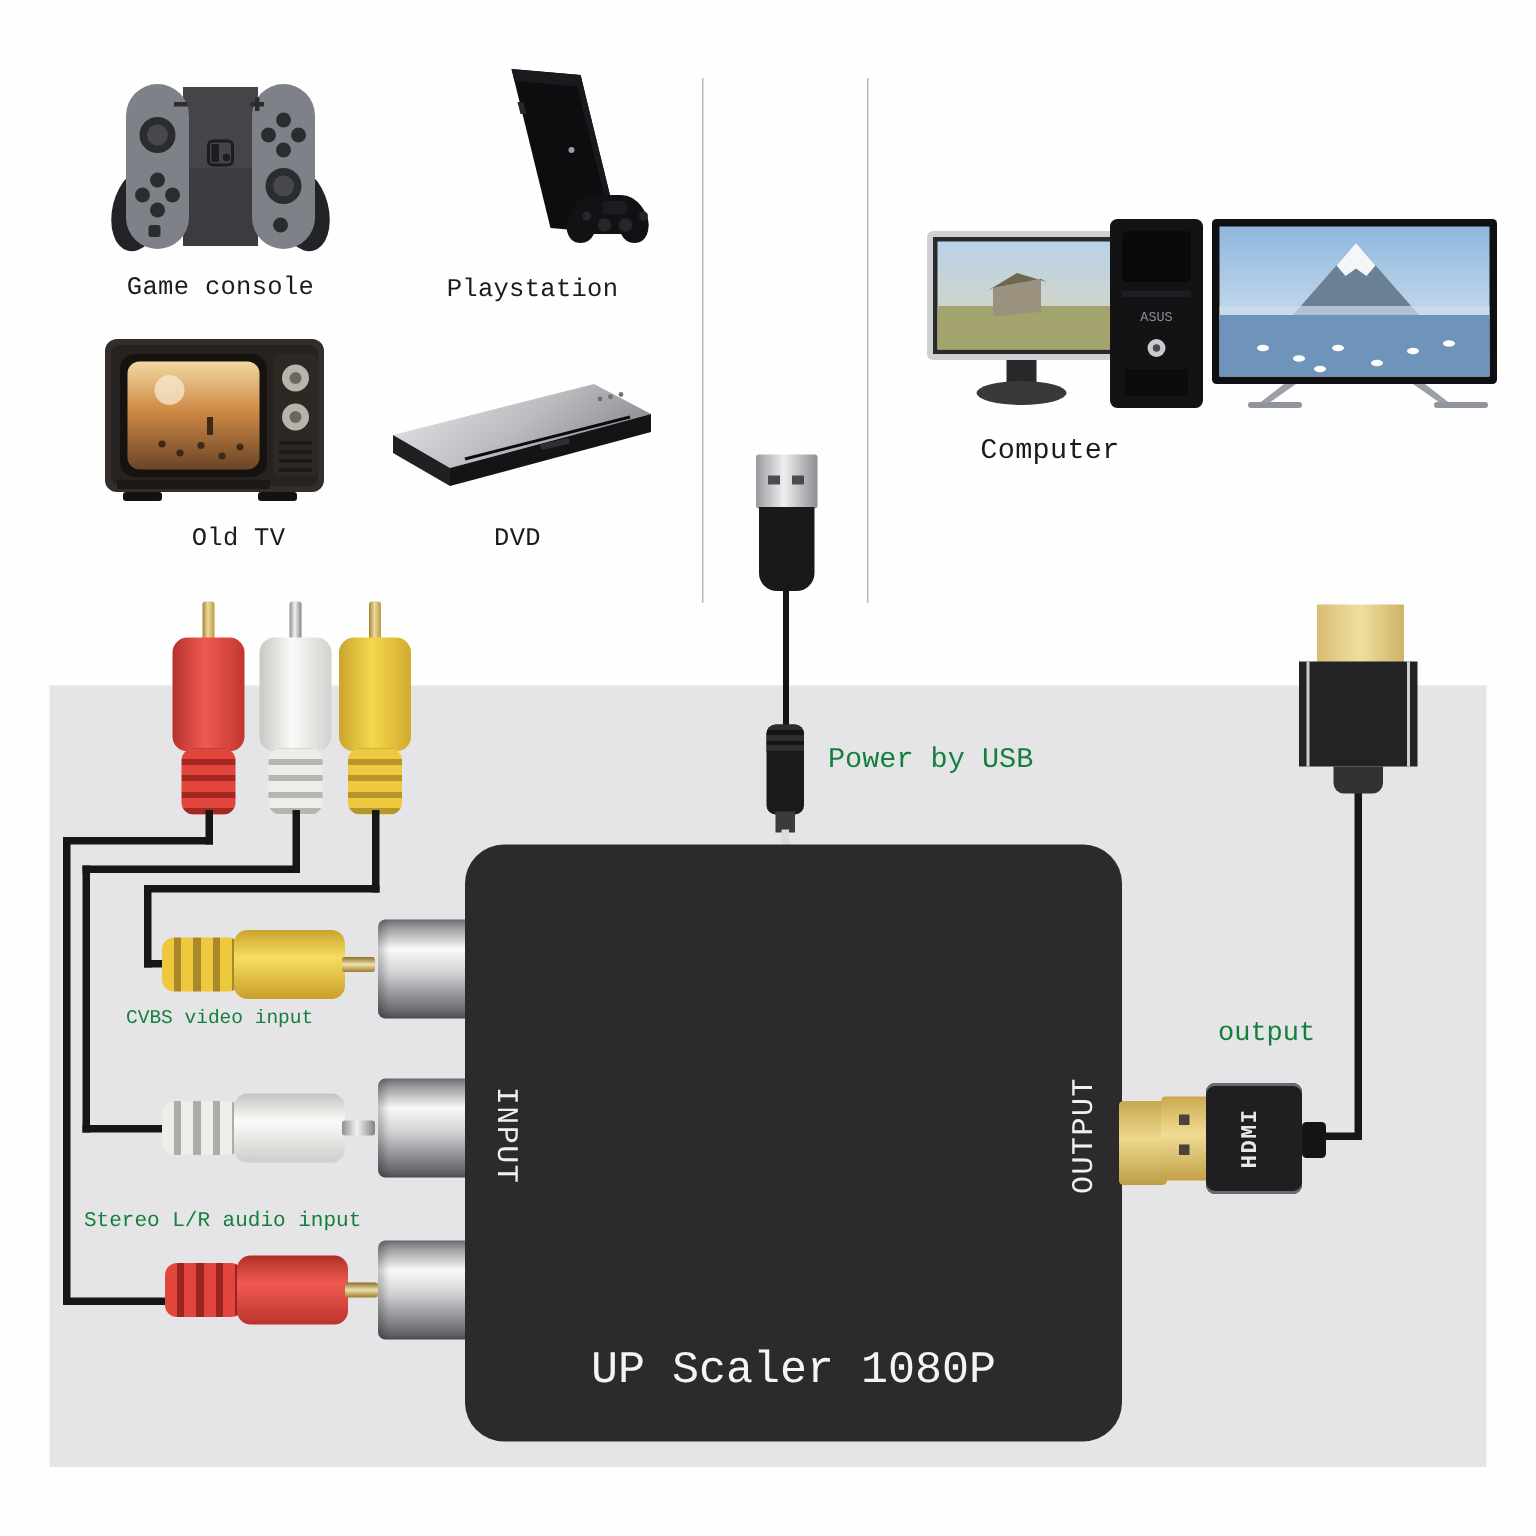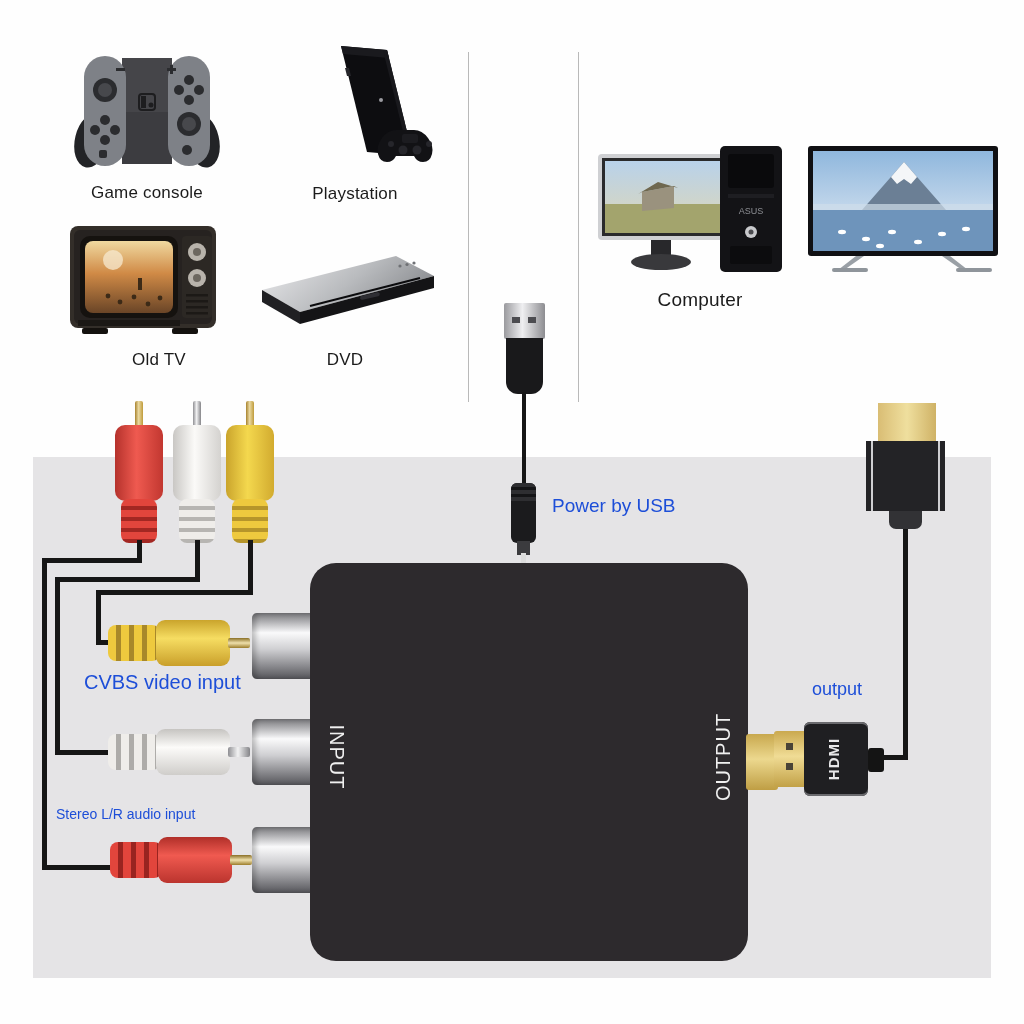--- a/index.html
+++ b/index.html
@@ -1,24 +1,24 @@
 <!DOCTYPE html>
 <html><head>
 <meta charset="utf-8">
 <style>
   html,body{margin:0;padding:0;background:#fff;}
   #canvas{position:relative;width:1024px;height:1024px;background:#fefefe;overflow:hidden;
-          font-family:Liberation Sans, sans-serif;color:#1c1c1c;}
+          font-family:Liberation Mono, monospace;color:#1c1c1c;}
   .abs{position:absolute;}
   
   .panel{position:absolute;left:33px;top:457px;width:958px;height:521px;background:#e5e4e6;}
   .divider{position:absolute;width:1px;background:#b9b9b9;}
   
   .lbl{position:absolute;font-size:17px;color:#1b1b1b;text-align:center;letter-spacing:.2px;}
-  .note{position:absolute;color:#1d4ed8;white-space:nowrap;}
+  .note{position:absolute;color:#15803d;white-space:nowrap;}
   
   .wire{position:absolute;background:#161616;}
   .cable{position:absolute;background:#161616;}
   
   .plugv{position:absolute;width:48px;height:142px;}
   .plugv .tip{position:absolute;left:20px;top:0;width:8px;height:26px;border-radius:2px;}
   .plugv .body{position:absolute;left:0;top:24px;width:48px;height:76px;border-radius:10px;}
   .plugv .ribs{position:absolute;left:6px;top:98px;width:36px;height:44px;border-radius:8px;}
   .gold{background:linear-gradient(90deg,#a8832e,#ead9a2 45%,#bf9b3a);}
   .steel{background:linear-gradient(90deg,#8f8f93,#f2f2f3 45%,#848488);}
@@ -188,21 +188,21 @@
       <polygon points="14,40 52,62 52,74 14,52" fill="#202023"></polygon>
       <line x1="62" y1="56" x2="172" y2="28" stroke="#0b0b0d" stroke-width="2"></line>
       <circle cx="152" cy="16" r="1.6" fill="#6f7175"></circle>
         <circle cx="159" cy="14.5" r="1.6" fill="#6f7175"></circle>
       <circle cx="166" cy="13" r="1.6" fill="#6f7175"></circle>
       <rect x="112" y="44" width="20" height="4" rx="2" fill="#2e2e33" transform="rotate(-13 122 46)"></rect>
     </svg>
   </div>
   <div class="lbl" style="left:250px;top:350px;width:190px;">DVD</div>
 
-  <div class="abs" style="left:598px;top:146px;">
+  <div class="abs" style="left:618px;top:146px;">
     <svg width="190" height="142" viewBox="0 0 190 142">
       <defs>
         <linearGradient id="sky" x1="0" y1="0" x2="0" y2="1">
           <stop offset="0" stop-color="#b9d2ea"></stop>
             <stop offset="1" stop-color="#ded7b6"></stop>
         </linearGradient>
       </defs>
       <rect x="0" y="8" width="130" height="86" rx="4" fill="#cfd0d3"></rect>
       <rect x="4" y="12" width="122" height="78" fill="#2a2a2c"></rect>
       <rect x="7" y="15" width="116" height="72" fill="url(#sky)"></rect>
@@ -303,28 +303,29 @@
     <div class="ribsh white"></div>
     <div class="bodyh white"></div>
     <div class="tiph steel"></div>
   </div>
   <div class="plugh" style="left:110px;top:837px;">
     <div class="ribsh red"></div>
     <div class="bodyh red"></div>
     <div class="tiph goldh"></div>
   </div>
 
-  <div class="note" style="left:84px;top:671px;font-size:20px;">CVBS video input</div>
+  <div class="note" style="left:84px;top:671px;font-size:13px;">CVBS video input</div>
   <div class="note" style="left:56px;top:806px;font-size:14px;">Stereo L/R audio input</div>
 
   <div class="jack" style="top:613px;"></div>
   <div class="jack" style="top:719px;"></div>
   <div class="jack" style="top:827px;"></div>
 
   <div class="box">
+    <div class="model">UP Scaler 1080P</div>
   </div>
   <div class="sidelbl" style="left:292px;top:746px;width:90px;height:22px;transform:rotate(90deg);">INPUT</div>
   <div class="sidelbl" style="left:668px;top:746px;width:110px;height:22px;transform:rotate(-90deg);">OUTPUT</div>
 
   <div class="out-port"></div>
 
   <div class="hdmi-gold-sm">
     <div class="pin" style="top:12px;"></div>
     <div class="pin" style="top:32px;"></div>
   </div>

